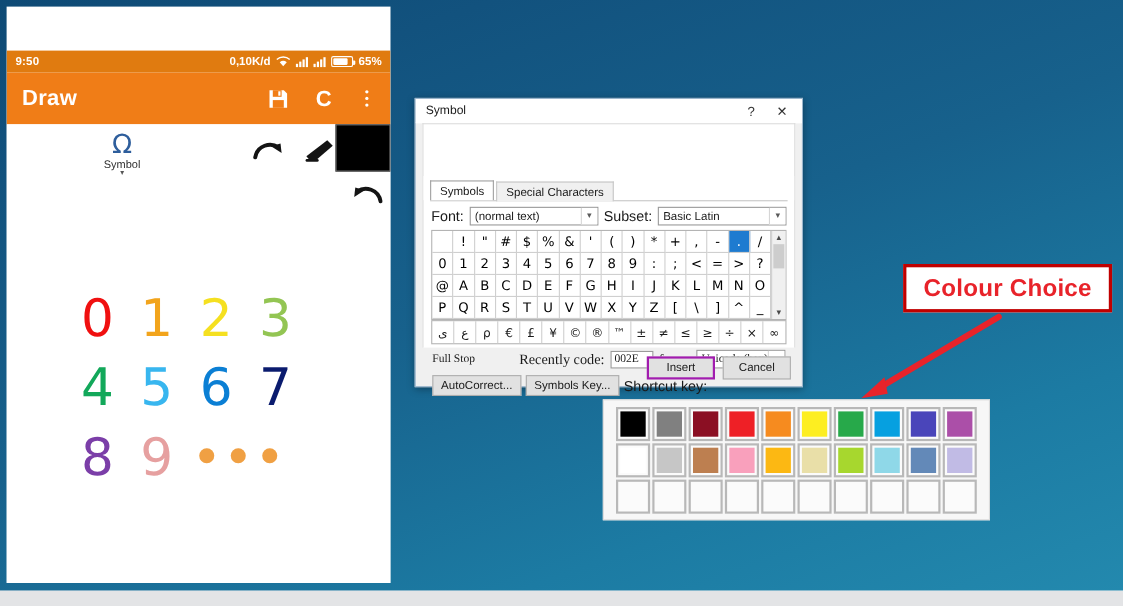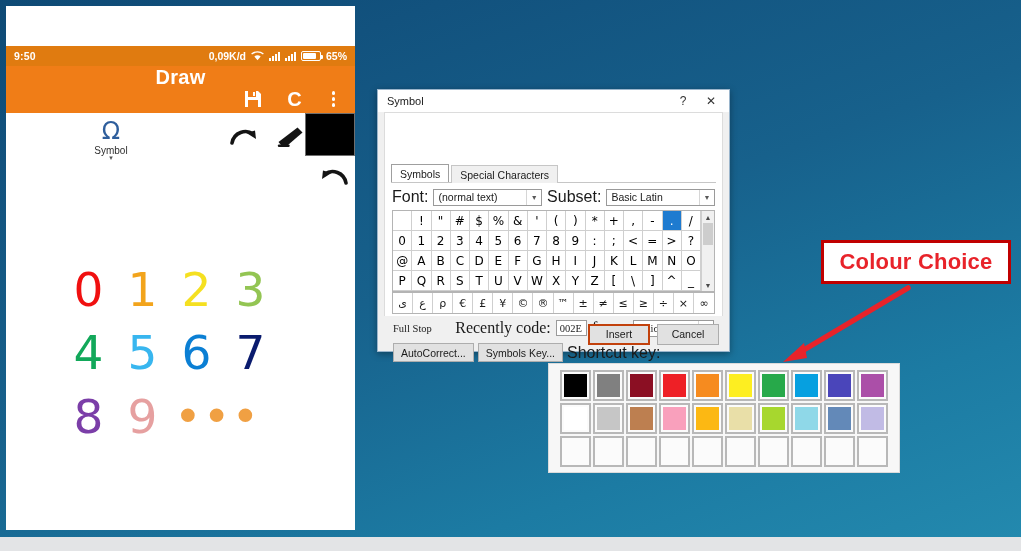--- a/index.html
+++ b/index.html
@@ -69,21 +69,20 @@
   }
   .battery span { display:block; height: 100%; width: 83%; background: #fff; border-radius: 1px; }
 
   #app-bar {
     height: 47px;
     background: #f07d17;
     display: flex;
     align-items: center;
     padding: 0 14px;
     color: #ffffff;
-    flex-direction: column;
   }
   #app-title { font-size: 20px; font-weight: bold; letter-spacing: .3px; }
   #app-bar-actions { margin-left: auto; display: flex; align-items: center; gap: 24px; }
   .appbar-icon { cursor: pointer; display: flex; align-items: center; justify-content: center; }
   .kebab { display: flex; flex-direction: column; gap: 2.5px; padding: 2px 6px; }
   .kebab i { width: 3.4px; height: 3.4px; background: #fff; border-radius: 50%; display: block; }
   #letter-c { font-size: 20px; font-weight: 600; line-height: 1; }
 
   #canvas-area {
     position: relative;
@@ -167,21 +166,21 @@
     position: relative; top: 1px;
   }
   .tab.active { background: #ffffff; border-color: #9f9f9f; top: 0; padding-bottom: 4px; }
   #tab-underline { height: 1px; background: #c6c6c6; margin: 0 6px; }
 
   #font-row {
     display: flex; align-items: center;
     padding: 5px 7px 3px 7px;
     gap: 5px;
   }
-  .fld-label { font-size: 16px; white-space: nowrap; }
+  .fld-label { font-size: 13px; white-space: nowrap; }
   .combo {
     flex: 1;
     height: 17px;
     border: 1px solid #9a9a9a;
     background: #fff;
     display: flex; align-items: center;
     font-size: 10.5px;
     padding-left: 4px;
     cursor: pointer;
   }
@@ -277,21 +276,21 @@
   .winbtn {
     height: 19px;
     min-width: 64px;
     border: 1px solid #adadad;
     background: #e1e1e1;
     display: flex; align-items: center; justify-content: center;
     font-size: 10.5px;
     cursor: pointer;
     padding: 0 7px;
   }
-  .winbtn.primary { border: 2px solid #c2410c; background: #e1e1e1; }
+  .winbtn.primary { border: 2px solid #a21caf; background: #e1e1e1; }
 
   #dlg-footer {
     position: absolute;
     left: 0; bottom: 0;
     width: 100%;
     height: 34px;
     display: flex; align-items: center; justify-content: flex-end;
     gap: 7px;
     padding: 0 10px 0 0;
   }
@@ -338,21 +337,21 @@
 <body>
 
 <div id="backdrop"></div>
 <div id="bottom-strip"></div>
 
 <div id="phone">
 
   <div id="status-bar">
     <span id="status-clock">9:50</span>
     <div id="status-right">
-      <span>0,09K/d</span>
+      <span>0,10K/d</span>
       <svg width="13" height="10" viewBox="0 0 13 10">
         <path d="M6.5 9.3 L3.3 5.6 A5 5 0 0 1 9.7 5.6 Z" fill="#ffffff"></path>
         <path d="M0.6 3.1 A9 9 0 0 1 12.4 3.1" stroke="#ffffff" stroke-width="1.3" fill="none"></path>
       </svg>
       <span class="sig-bars">
           <i></i>
           <i></i>
           <i></i>
           <i></i>
         </span>

